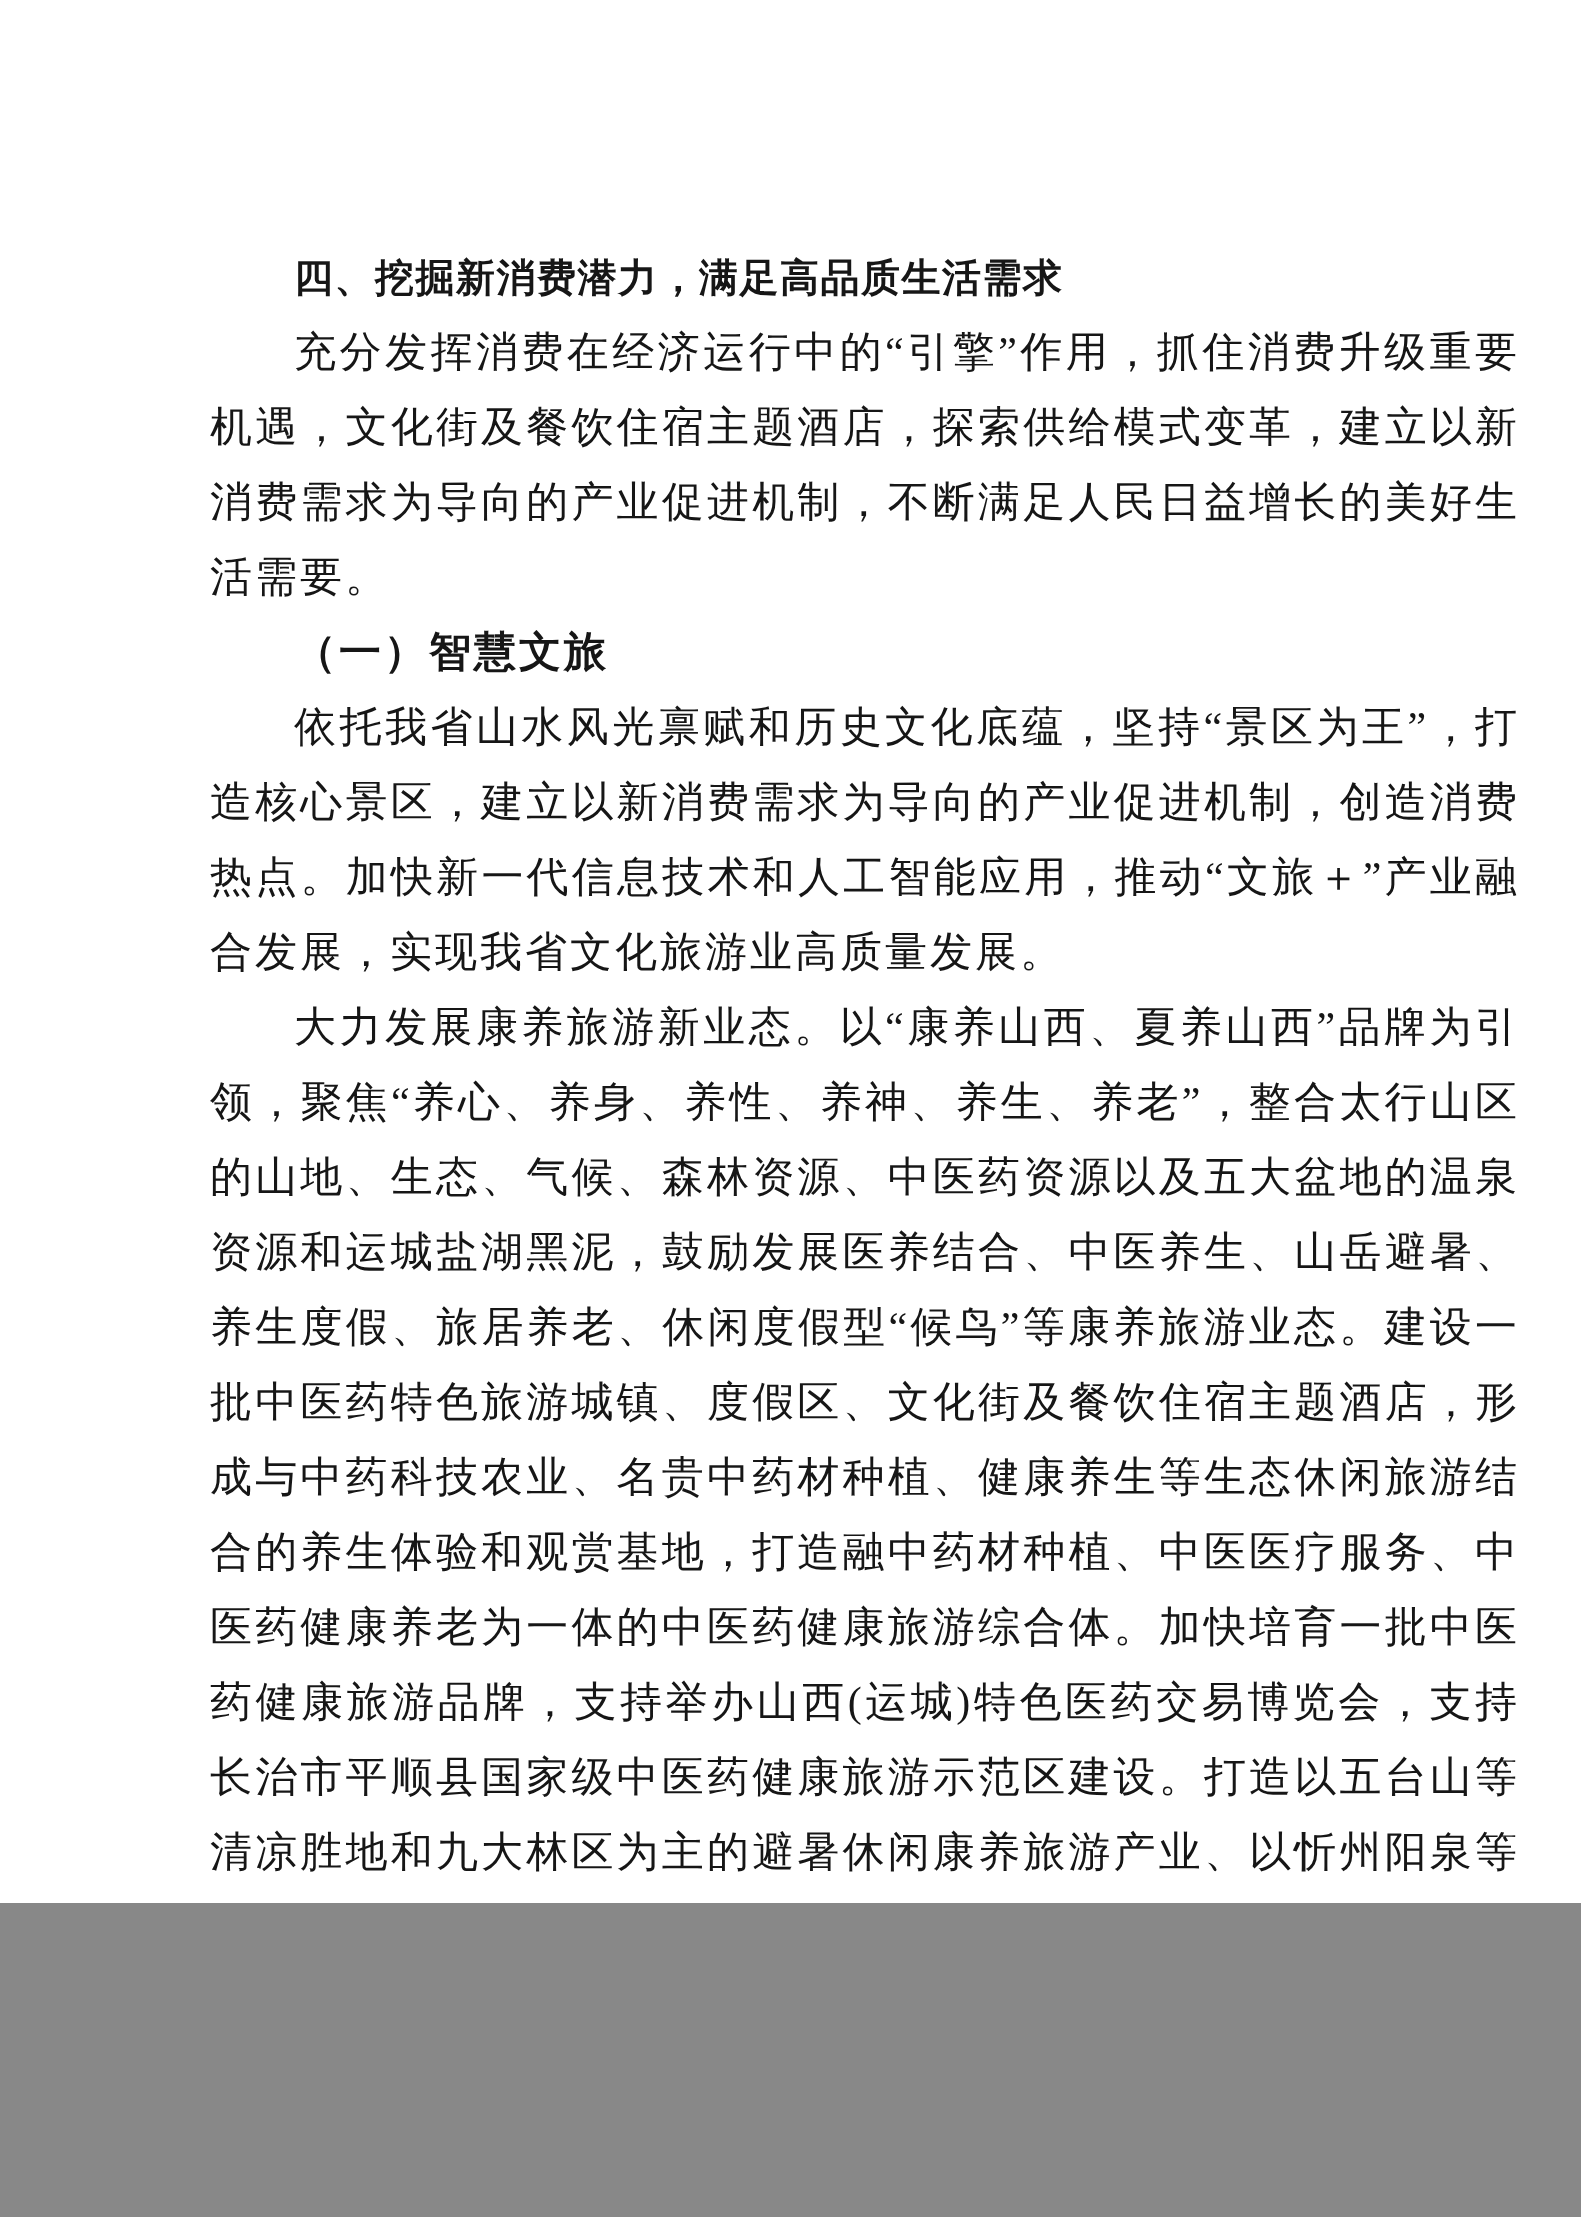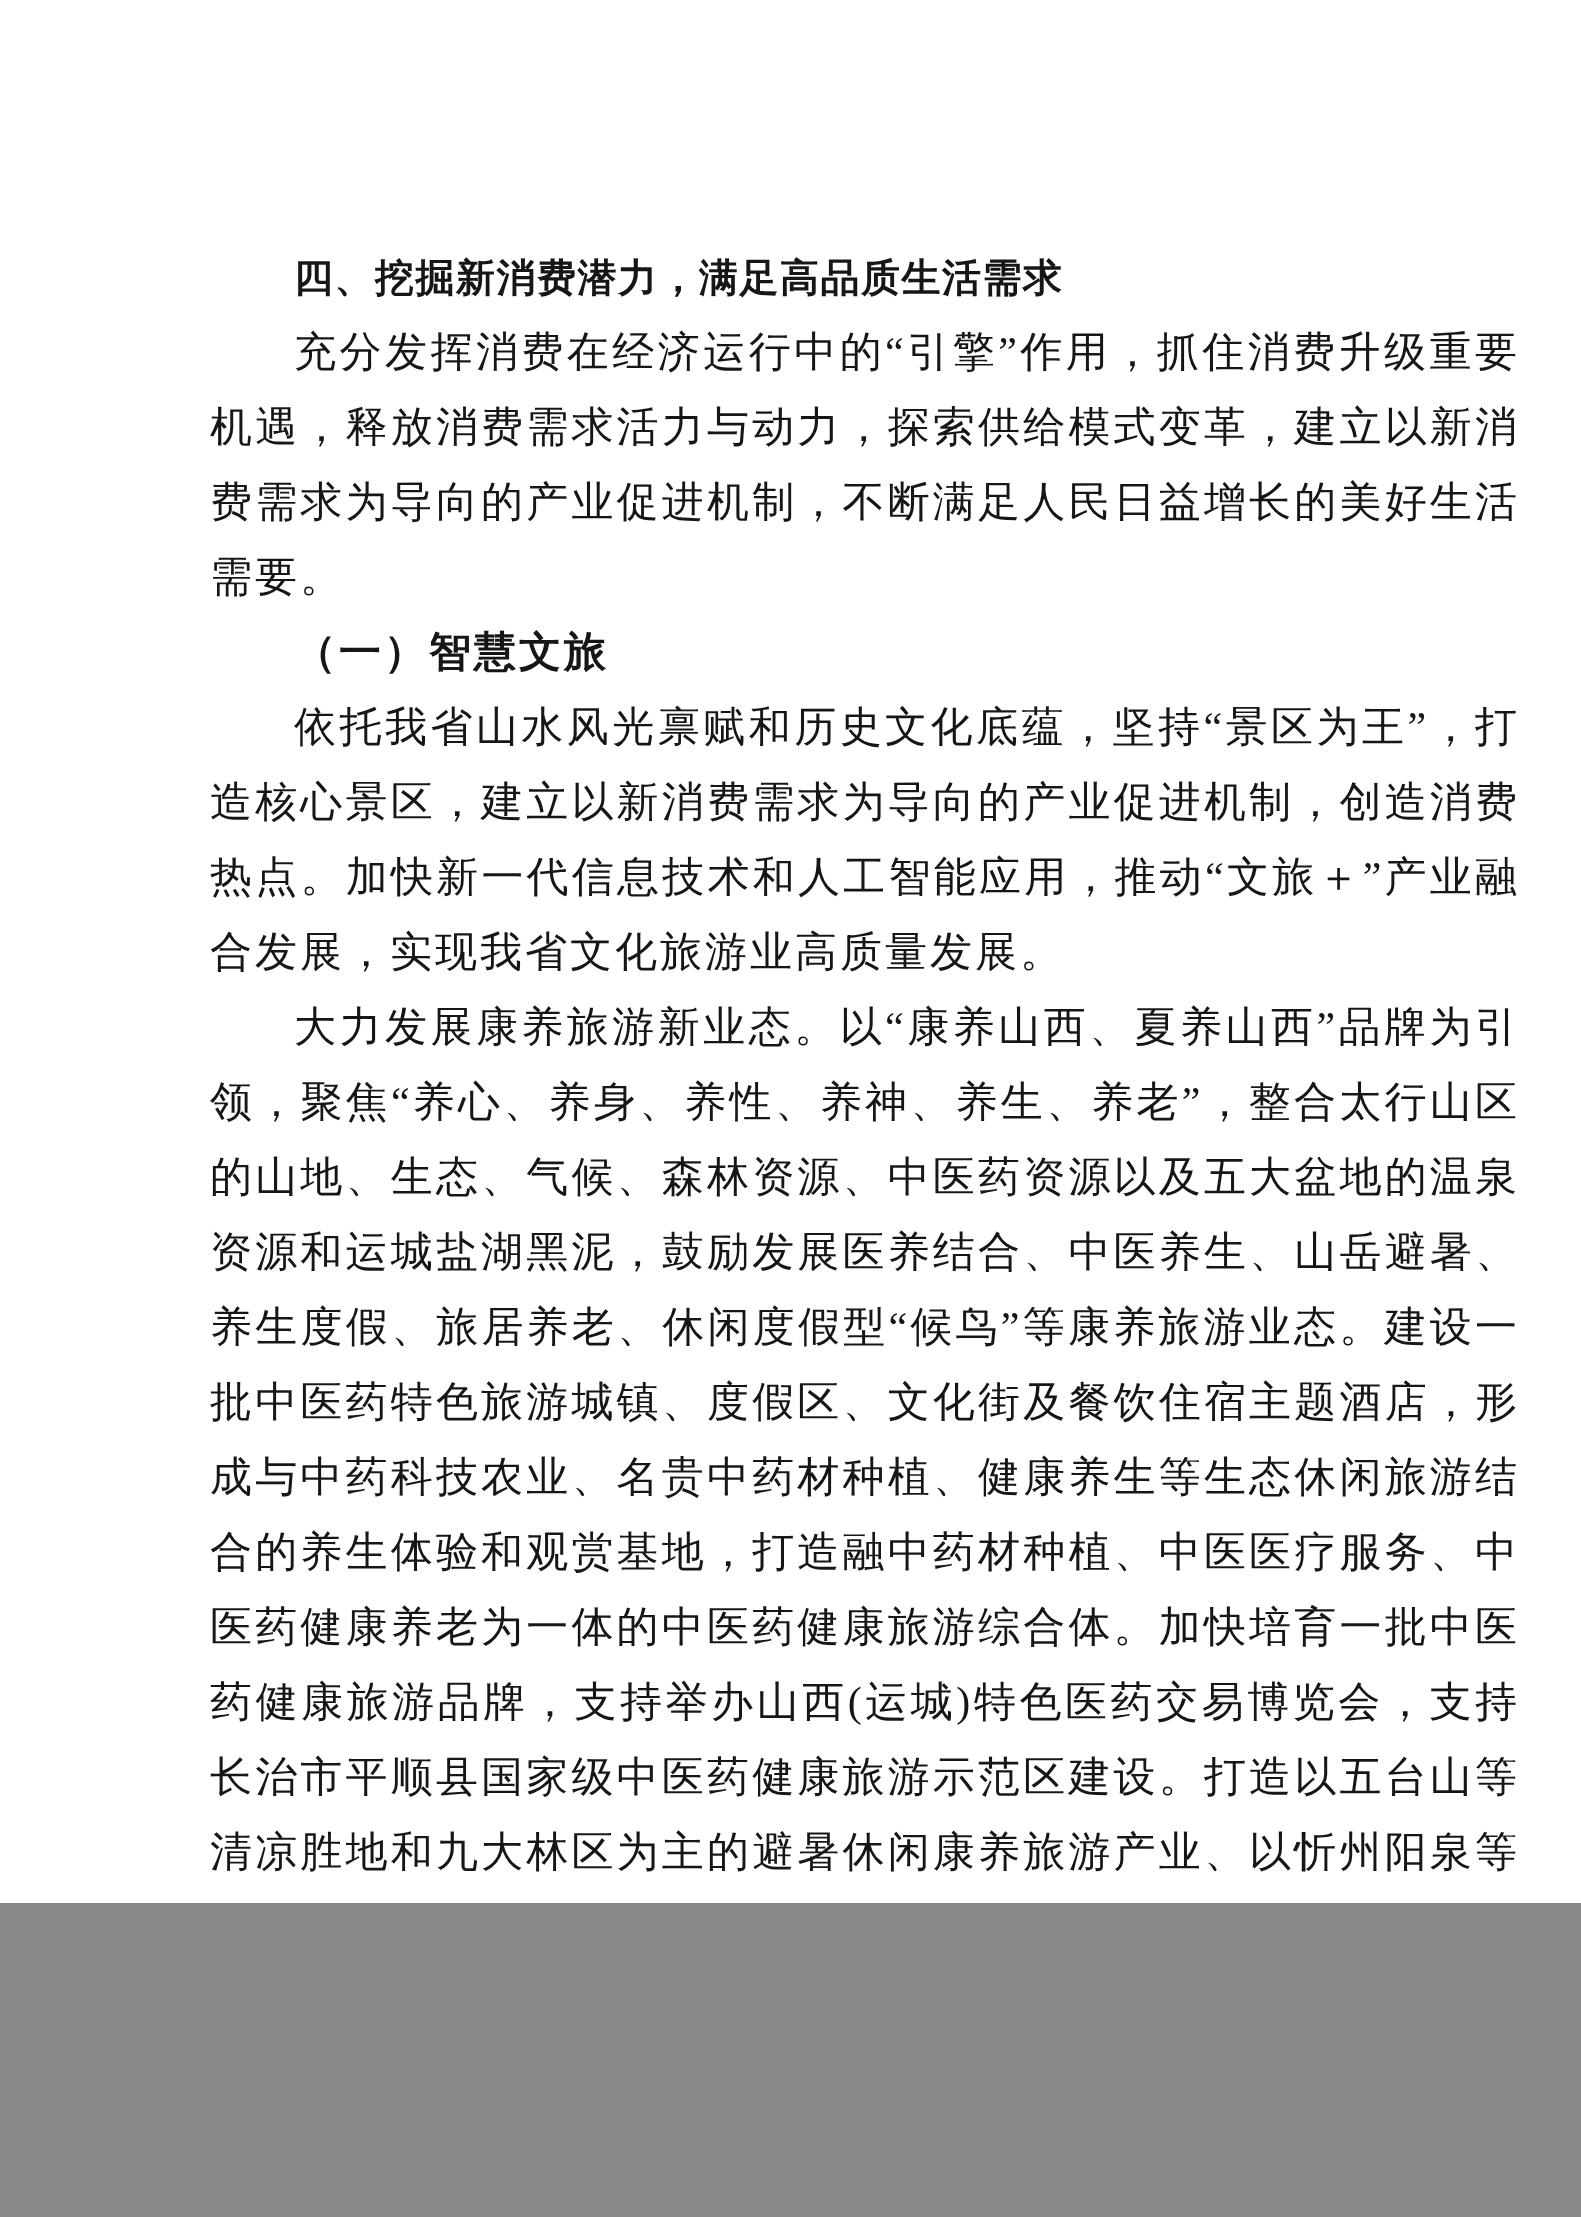--- a/index.html
+++ b/index.html
@@ -68,20 +68,20 @@
     word-spacing: 20px;
     color: #222222;
   }
 </style>
 </head>
 <body>
 
 <div class="page">
   <div class="content body-text">
     <h1 class="section-heading">四、挖掘新消费潜力，满足高品质生活需求</h1>
-    <p>充分发挥消费在经济运行中的“引擎”作用，抓住消费升级重要机遇，释放消费需求活力与动力，探索供给模式变革，建立以新消费需求为导向的产业促进机制，不断满足人民日益增长的美好生活需要。</p>
+    <p>充分发挥消费在经济运行中的“引擎”作用，抓住消费升级重要机遇，文化街及餐饮住宿主题酒店，探索供给模式变革，建立以新消费需求为导向的产业促进机制，不断满足人民日益增长的美好生活需要。</p>
     <h2 class="subsection-heading">（一）智慧文旅</h2>
     <p>依托我省山水风光禀赋和历史文化底蕴，坚持“景区为王”，打造核心景区，建立以新消费需求为导向的产业促进机制，创造消费热点。加快新一代信息技术和人工智能应用，推动“文旅＋”产业融合发展，实现我省文化旅游业高质量发展。</p>
     <p>大力发展康养旅游新业态。以“康养山西、夏养山西”品牌为引领，聚焦“养心、养身、养性、养神、养生、养老”，整合太行山区的山地、生态、气候、森林资源、中医药资源以及五大盆地的温泉资源和运城盐湖黑泥，鼓励发展医养结合、中医养生、山岳避暑、养生度假、旅居养老、休闲度假型“候鸟”等康养旅游业态。建设一批中医药特色旅游城镇、度假区、文化街及餐饮住宿主题酒店，形成与中药科技农业、名贵中药材种植、健康养生等生态休闲旅游结合的养生体验和观赏基地，打造融中药材种植、中医医疗服务、中医药健康养老为一体的中医药健康旅游综合体。加快培育一批中医药健康旅游品牌，支持举办山西(运城)特色医药交易博览会，支持长治市平顺县国家级中医药健康旅游示范区建设。打造以五台山等清凉胜地和九大林区为主的避暑休闲康养旅游产业、以忻州阳泉等地为主的温泉康养旅游产业、以长治平顺中医药健康旅游等为主</p>
   </div>
 
   <div class="page-footer">— 21 —</div>
 </div>
 
 </body></html>

